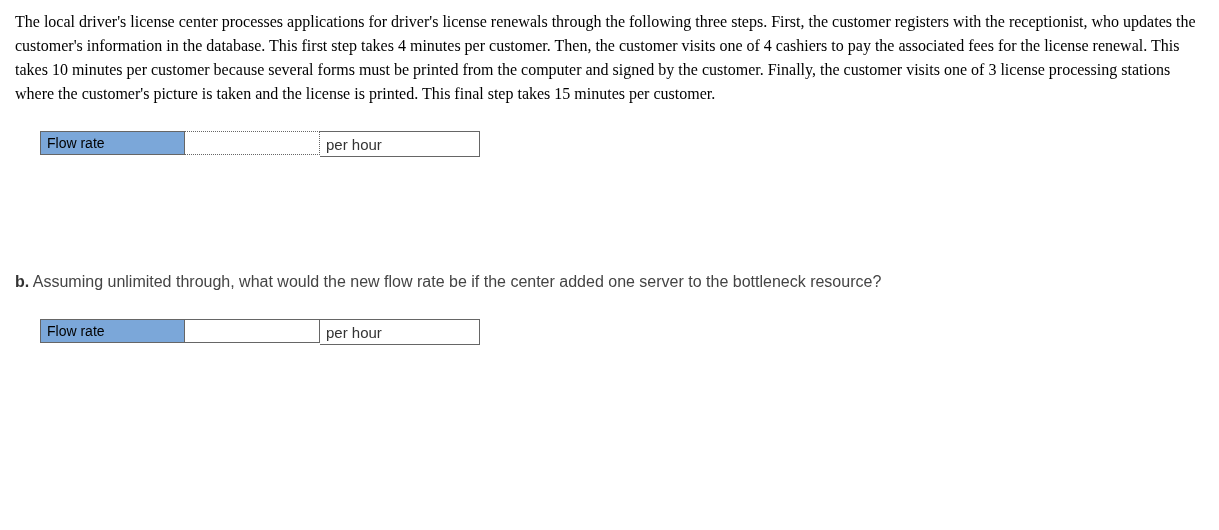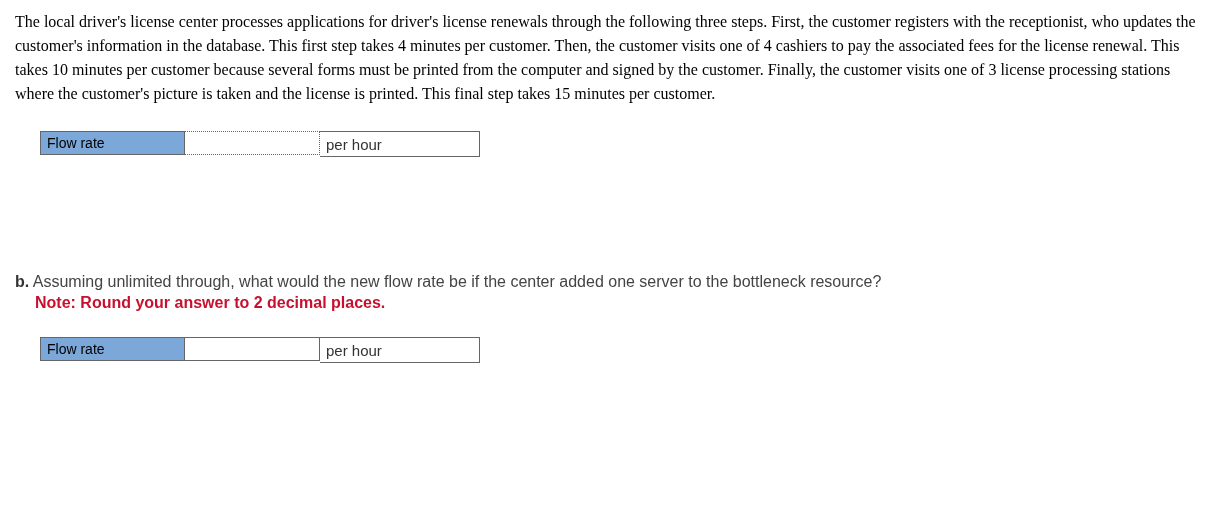--- a/index.html
+++ b/index.html
@@ -103,21 +103,20 @@
   </div>
 </div>
 
 <div class="spacer-large"></div>
 
 <div class="question-block">
   <p class="question-text">
     <span class="question-letter">b.</span>
     <span>Assuming unlimited through, what would the new flow rate be if the center added one server to the bottleneck resource?</span>
   </p>
-  <p class="note-text">Note: Round your answer to 2 decimal places.</p>
 
   <div class="answer-row">
     <div class="label-cell">Flow rate</div>
     <div class="input-cell">
       <input type="text" value="" style="">
     </div>
     <div class="unit-cell">per hour</div>
   </div>
 </div>
 

